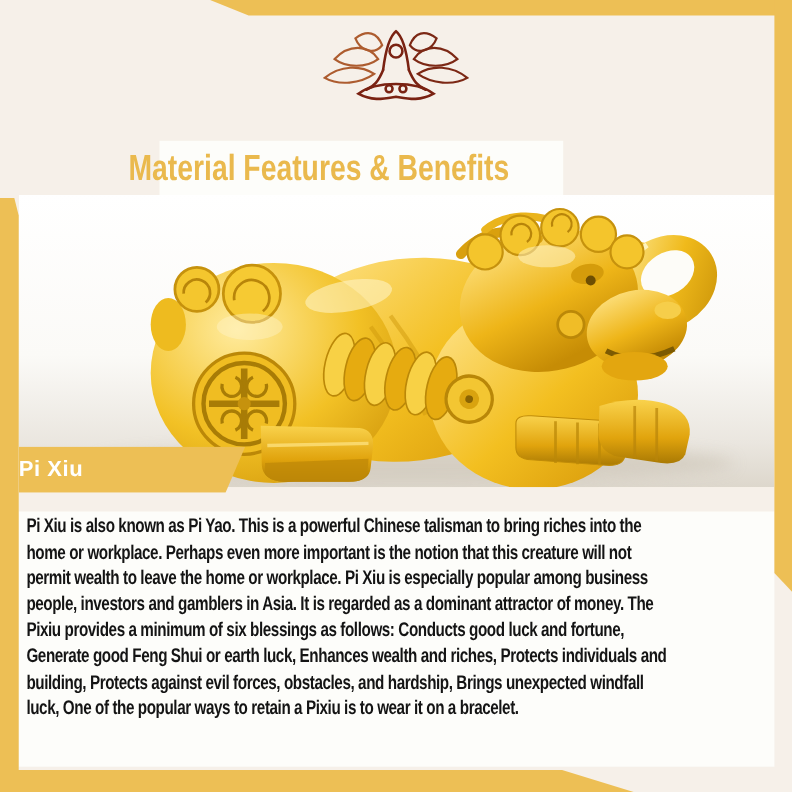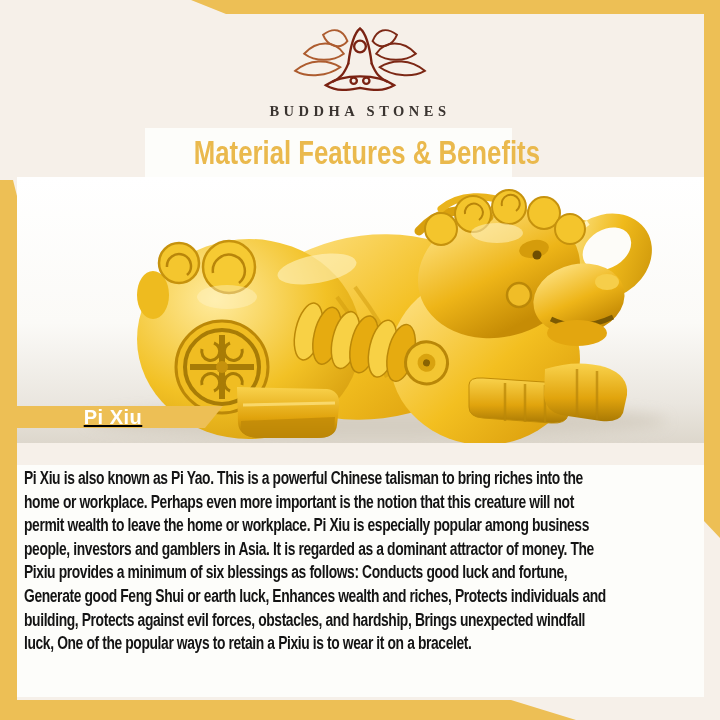--- a/index.html
+++ b/index.html
@@ -14,34 +14,34 @@
   #frame-svg path{fill:var(--gold,#edbf55);}
   
   .logo-wrap{left:0;top:22px;width:720px;text-align:center;z-index:1;}
   .brand-name{
     margin-top:1px;font-family:"Liberation Serif",serif;font-size:14.5px;
     letter-spacing:4.5px;color:var(--brand-text,#3a3430);font-weight:600;
   }
   
   .title-panel{
     left:145px;top:128px;width:367px;height:50px;background:var(--panel,#fdfdfa);
-    display:flex;align-items:center;justify-content:flex-start;z-index:1;
+    display:flex;align-items:center;justify-content:flex-end;z-index:1;
   }
   .title-text{
     font-size:33px;font-weight:bold;color:var(--gold-text,#eab94d);
     white-space:nowrap;transform:scaleX(.78);transform-origin:center;
   }
   
   .photo-panel{left:17px;top:177px;width:687px;height:266px;z-index:1;overflow:hidden;}
   .photo-panel svg{display:block;}
   
   .pixiu-label{
-    left:17px;top:406px;width:206px;height:22px;background:var(--gold,#edbf55);
+    left:17px;top:406px;width:206px;height:42px;background:var(--gold,#edbf55);
     clip-path:polygon(0 0,100% 0,calc(100% - 18px) 100%,0 100%);
-    display:flex;align-items:center;justify-content:center;z-index:3;text-decoration:underline;
+    display:flex;align-items:center;z-index:3;
   }
   .pixiu-label span{
     color:var(--label-text,#fff);font-weight:bold;font-size:20px;
     padding-right:14px;letter-spacing:.5px;
   }
   
   .text-panel{left:17px;top:465px;width:687px;height:232px;background:var(--panel,#fdfdfa);z-index:1;}
   .benefits-heading{
     margin-top:5px;height:36px;line-height:36px;text-align:center;
     color:var(--gold-text,#eab94d);
@@ -89,21 +89,20 @@
           <circle cx="80" cy="27" r="6.5"></circle>
           <path d="M67,46 Q71,14 80,7 Q89,14 93,46"></path>
           <path d="M67,46 C62,58 58,62 50,66"></path>
           <path d="M93,46 C98,58 102,62 110,66"></path>
           <circle cx="73" cy="65" r="3.5"></circle>
           <circle cx="87" cy="65" r="3.5"></circle>
           <path d="M42,70 C60,57 100,57 118,70 C104,78 92,75 80,73 C68,75 56,78 42,70 Z"></path>
         </g>
       </g>
     </svg>
-    <div class="brand-name">BUDDHA STONES</div>
   </div>
 
   <div class="abs title-panel">
     <span class="title-text">Material Features &amp; Benefits</span>
   </div>
 
   <div class="abs photo-panel">
     <svg width="687" height="266" viewBox="0 0 687 266" role="img" aria-label="Gold Pi Xiu pendant with coin emblem, scroll and bail ring">
       <defs>
         <linearGradient id="gBg" x1="0" y1="0" x2="0" y2="1">

